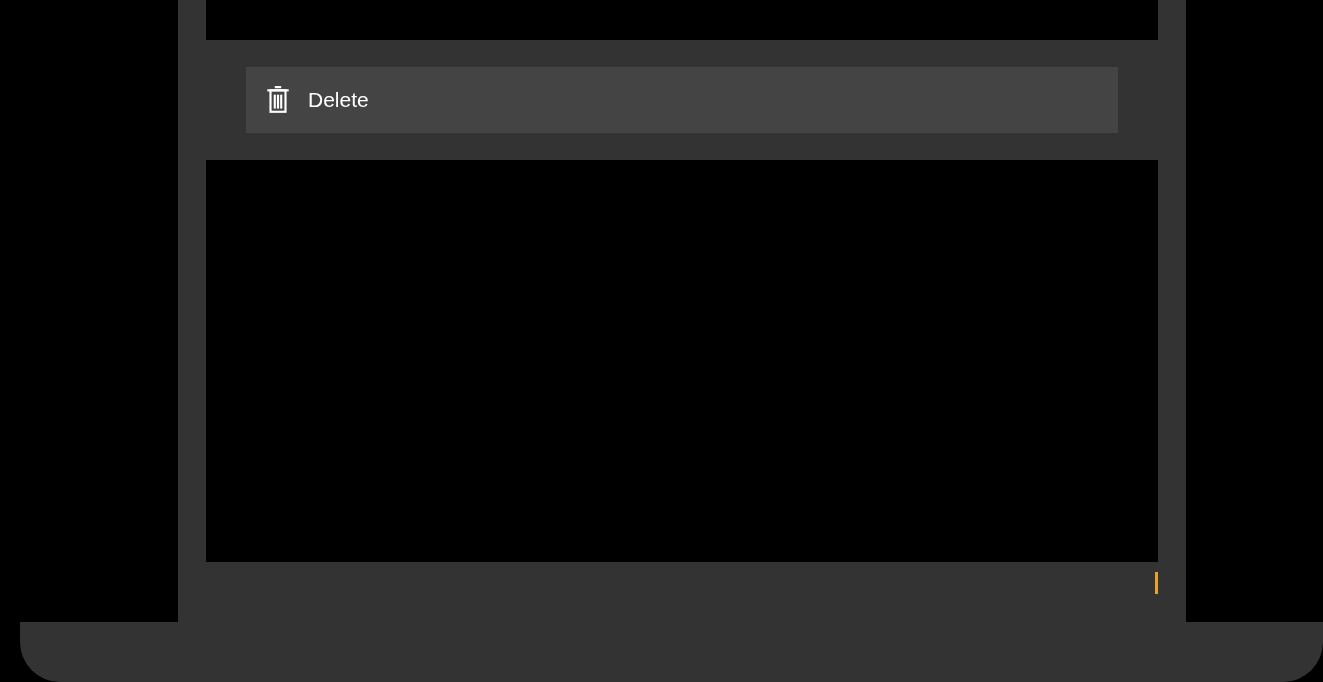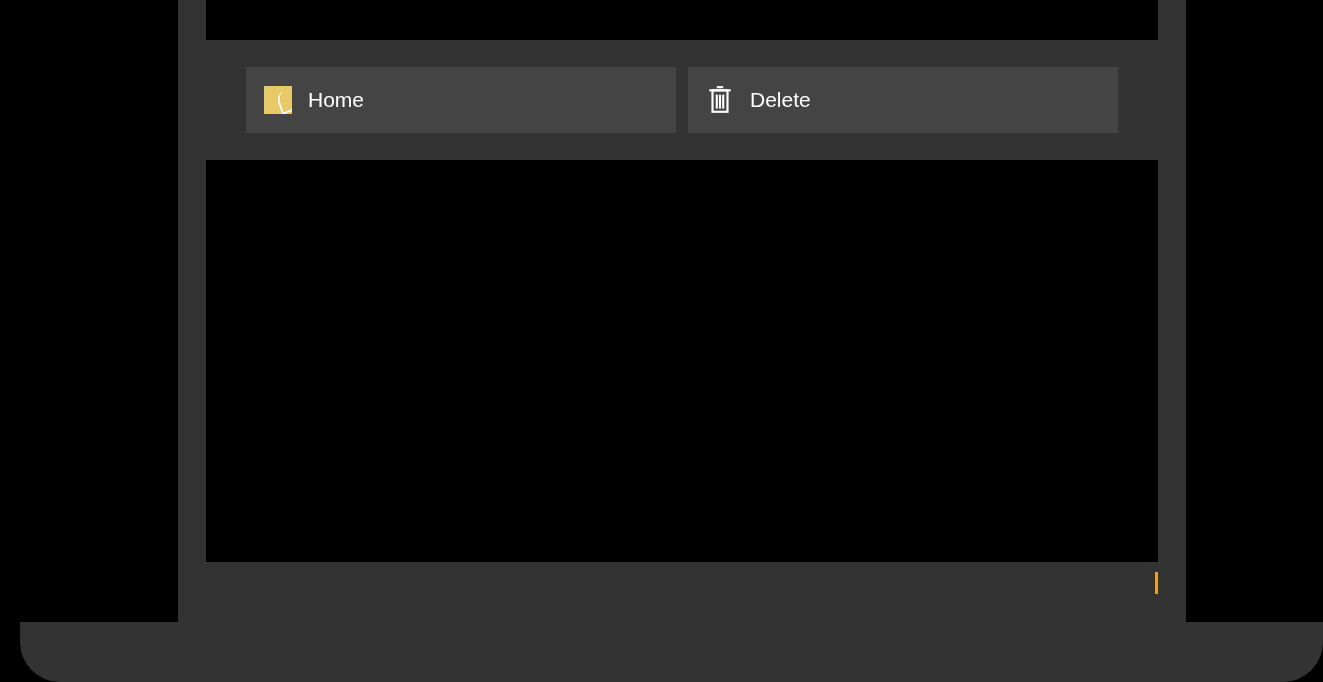--- a/index.html
+++ b/index.html
@@ -122,26 +122,20 @@
     }
   </style>
 </head>
 <body>
 
 <div class="laptop-frame">
   <div class="screen">
 
     <div class="toolbar">
 
-      <div class="toolbar-button">
-        <div class="icon-wrap">
-          <div class="home-icon-box"></div>
-        </div>
-        <span class="label">Home</span>
-      </div>
 
 
       <div class="toolbar-button">
         <div class="icon-wrap">
           <svg width="26" height="30" viewBox="0 0 24 28" fill="none" stroke="#fff" stroke-width="2">
             <line x1="2" y1="5" x2="22" y2="5"></line>
             <line x1="9" y1="2" x2="15" y2="2"></line>
             <rect x="5" y="5" width="14" height="20" fill="none"></rect>
             <line x1="9" y1="9" x2="9" y2="22"></line>
             <line x1="12" y1="9" x2="12" y2="22"></line>

